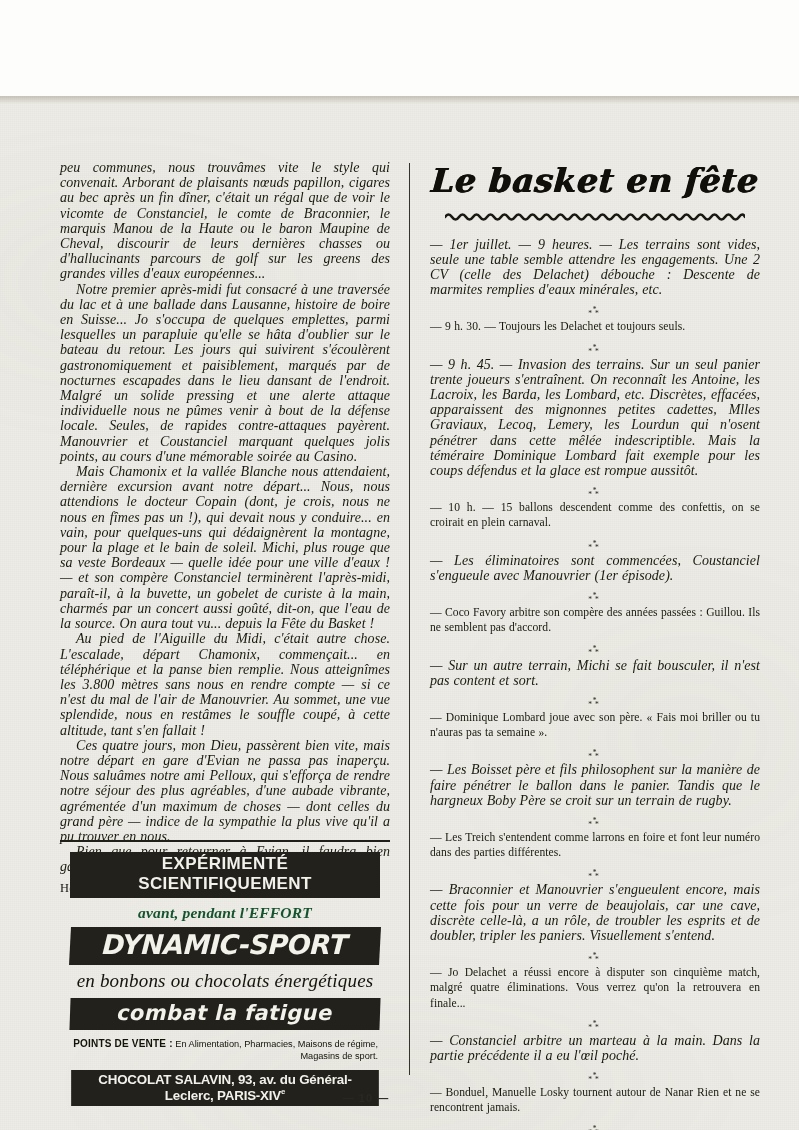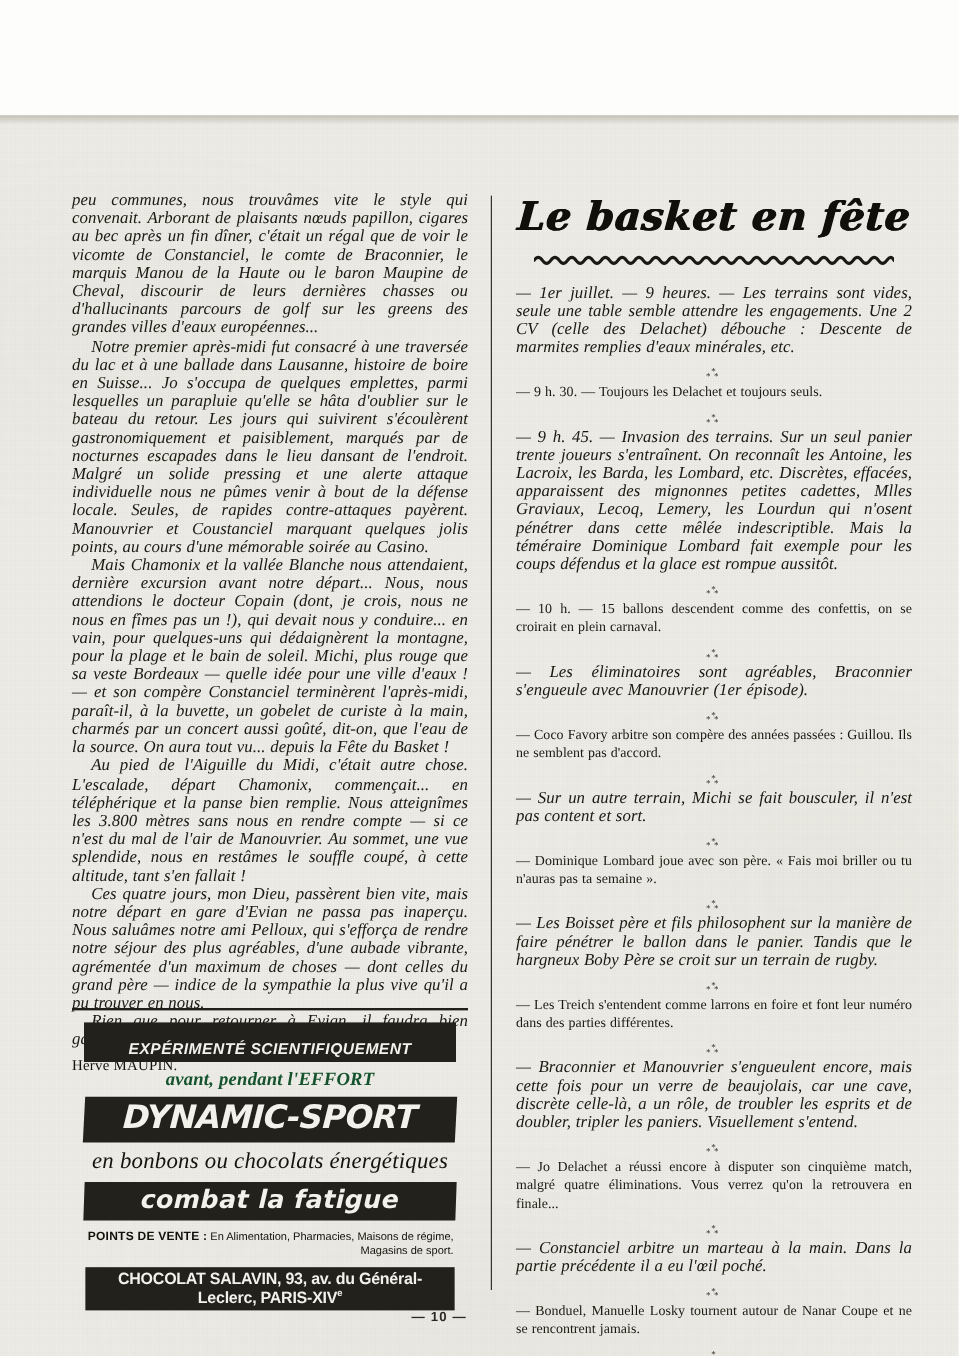--- a/index.html
+++ b/index.html
@@ -143,26 +143,25 @@
     color: #100f0a;
   }
   .ad-band {
     background: #23211c;
     color: #f2f1ea;
     font-family: "Liberation Sans", "DejaVu Sans", sans-serif;
     display: block;
     margin: 0 auto;
   }
   #ad-line1 {
-    font-size: 13px;
+    font-size: 17px;
     font-weight: 700;
     letter-spacing: .4px;
-    padding: 14px 6px 4px 6px;
+    padding: 2px 6px 4px 6px;
     width: 298px;
-    font-style: italic;
   }
   #ad-line2 {
     font-family: "Liberation Serif", "DejaVu Serif", serif;
     font-style: italic;
     font-weight: 700;
     font-size: 15.5px;
     letter-spacing: .2px;
     margin: 6px 0 5px 0;
     color: #14532d;
   }
@@ -296,21 +295,21 @@
     <div class="stars"><span class="s-top">*</span><span class="s-bot">**</span></div>
     <p class="body-rm first item">— 9 h. 30. — Toujours les Delachet et toujours seuls.</p>
 
     <div class="stars"><span class="s-top">*</span><span class="s-bot">**</span></div>
     <p class="body-it first item">— 9 h. 45. — Invasion des terrains. Sur un seul panier trente joueurs s'entraînent. On reconnaît les Antoine, les Lacroix, les Barda, les Lombard, etc. Discrètes, effacées, apparaissent des mignonnes petites cadettes, Mlles Graviaux, Lecoq, Lemery, les Lourdun qui n'osent pénétrer dans cette mêlée indescriptible. Mais la téméraire Dominique Lombard fait exemple pour les coups défendus et la glace est rompue aussitôt.</p>
 
     <div class="stars"><span class="s-top">*</span><span class="s-bot">**</span></div>
     <p class="body-rm first item">— 10 h. — 15 ballons descendent comme des confettis, on se croirait en plein carnaval.</p>
 
     <div class="stars"><span class="s-top">*</span><span class="s-bot">**</span></div>
-    <p class="body-it first item">— Les éliminatoires sont agréables, Braconnier s'engueule avec Manouvrier (1er épisode).</p>
+    <p class="body-it first item">— Les éliminatoires sont commencées, Coustanciel s'engueule avec Manouvrier (1er épisode).</p>
 
     <div class="stars"><span class="s-top">*</span><span class="s-bot">**</span></div>
     <p class="body-rm first item">— Coco Favory arbitre son compère des années passées : Guillou. Ils ne semblent pas d'accord.</p>
 
     <div class="stars"><span class="s-top">*</span><span class="s-bot">**</span></div>
     <p class="body-it first item">— Sur un autre terrain, Michi se fait bousculer, il n'est pas content et sort.</p>
 
     <div class="stars"><span class="s-top">*</span><span class="s-bot">**</span></div>
     <p class="body-rm first item">— Dominique Lombard joue avec son père. « Fais moi briller ou tu n'auras pas ta semaine ».</p>
 
@@ -323,21 +322,21 @@
     <div class="stars"><span class="s-top">*</span><span class="s-bot">**</span></div>
     <p class="body-it first item">— Braconnier et Manouvrier s'engueulent encore, mais cette fois pour un verre de beaujolais, car une cave, discrète celle-là, a un rôle, de troubler les esprits et de doubler, tripler les paniers. Visuellement s'entend.</p>
 
     <div class="stars"><span class="s-top">*</span><span class="s-bot">**</span></div>
     <p class="body-rm first item">— Jo Delachet a réussi encore à disputer son cinquième match, malgré quatre éliminations. Vous verrez qu'on la retrouvera en finale...</p>
 
     <div class="stars"><span class="s-top">*</span><span class="s-bot">**</span></div>
     <p class="body-it first item">— Constanciel arbitre un marteau à la main. Dans la partie précédente il a eu l'œil poché.</p>
 
     <div class="stars"><span class="s-top">*</span><span class="s-bot">**</span></div>
-    <p class="body-rm first item">— Bonduel, Manuelle Losky tournent autour de Nanar Coupe et ne se rencontrent jamais.</p>
+    <p class="body-rm first item">— Bonduel, Manuelle Losky tournent autour de Nanar Rien et ne se rencontrent jamais.</p>
 
     <div class="stars"><span class="s-top">*</span><span class="s-bot">**</span></div>
     <p class="body-it first item">— Richardy, Periegal, Dupont, Talvary ont reçu des bas de soie (comme prix).</p>
 
   </div>
 
   <div id="page-number">— 10 —</div>
 
 </div>
 

